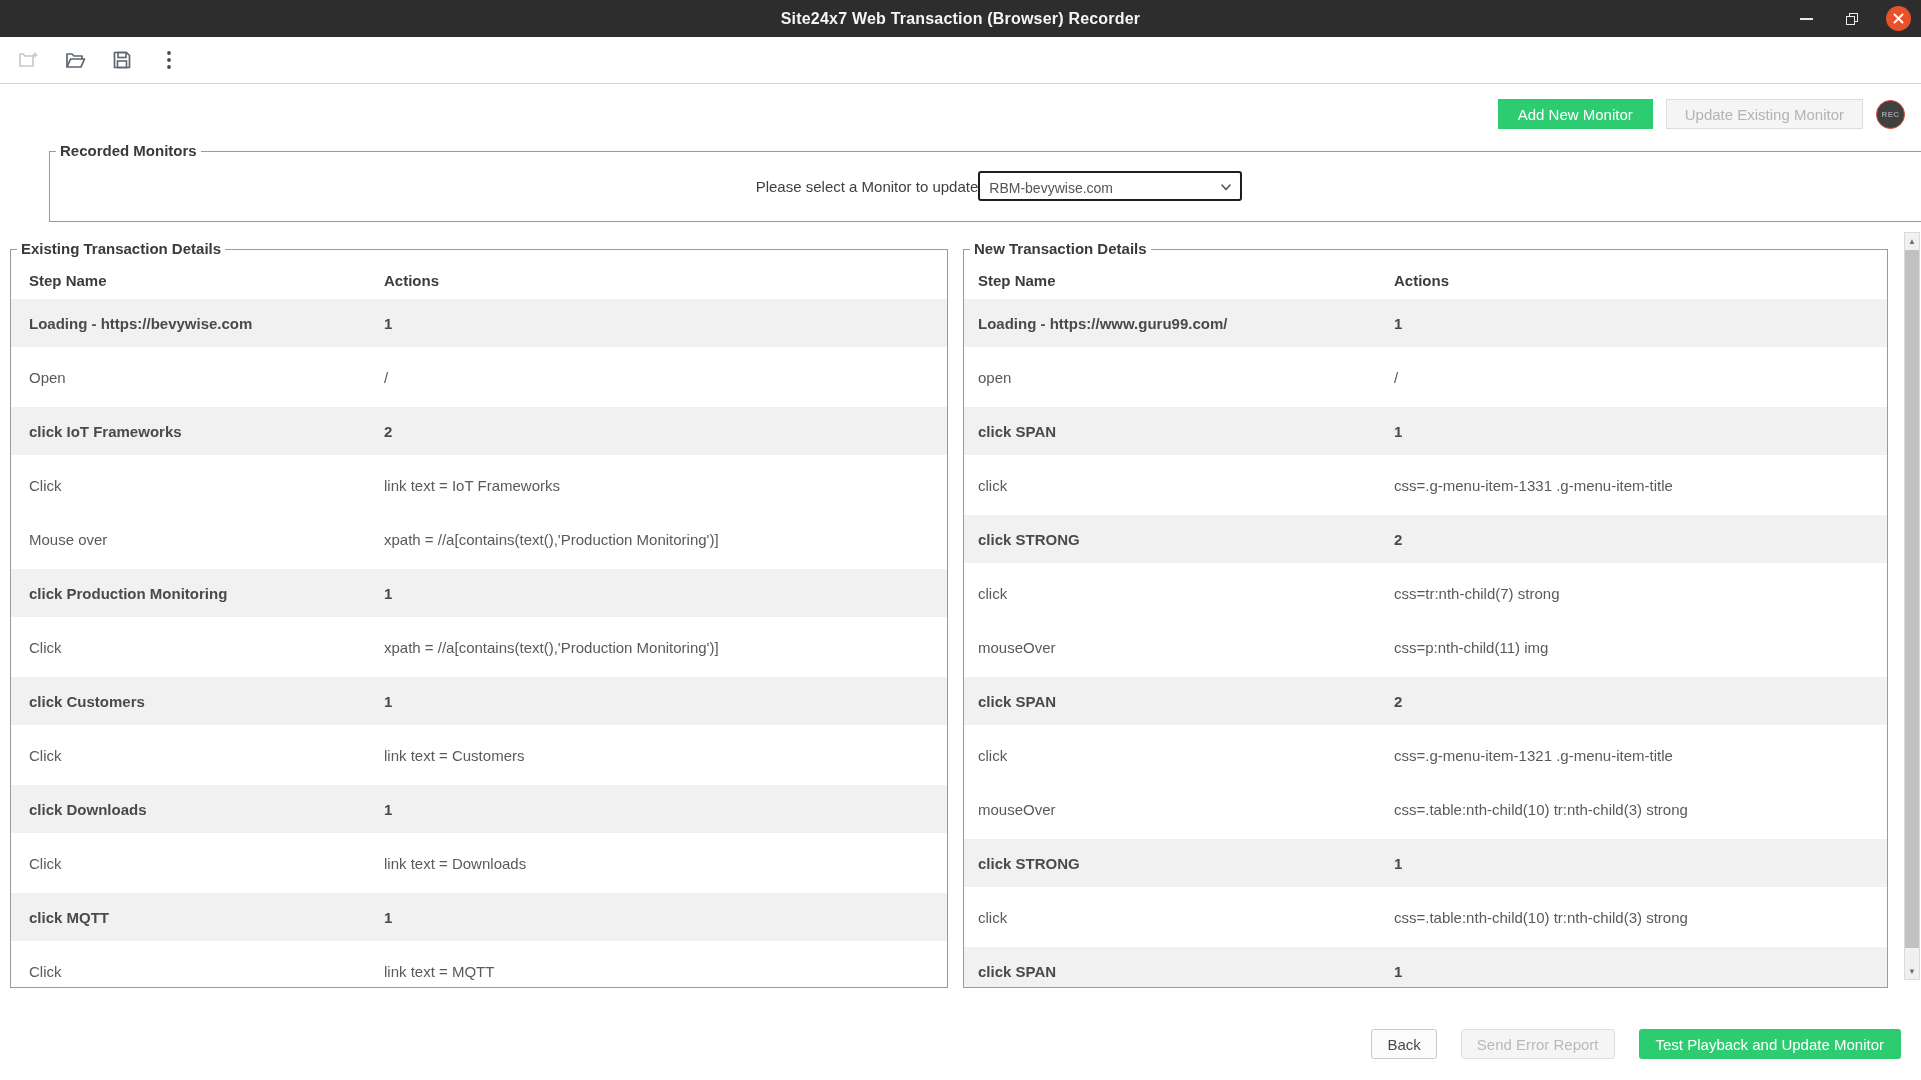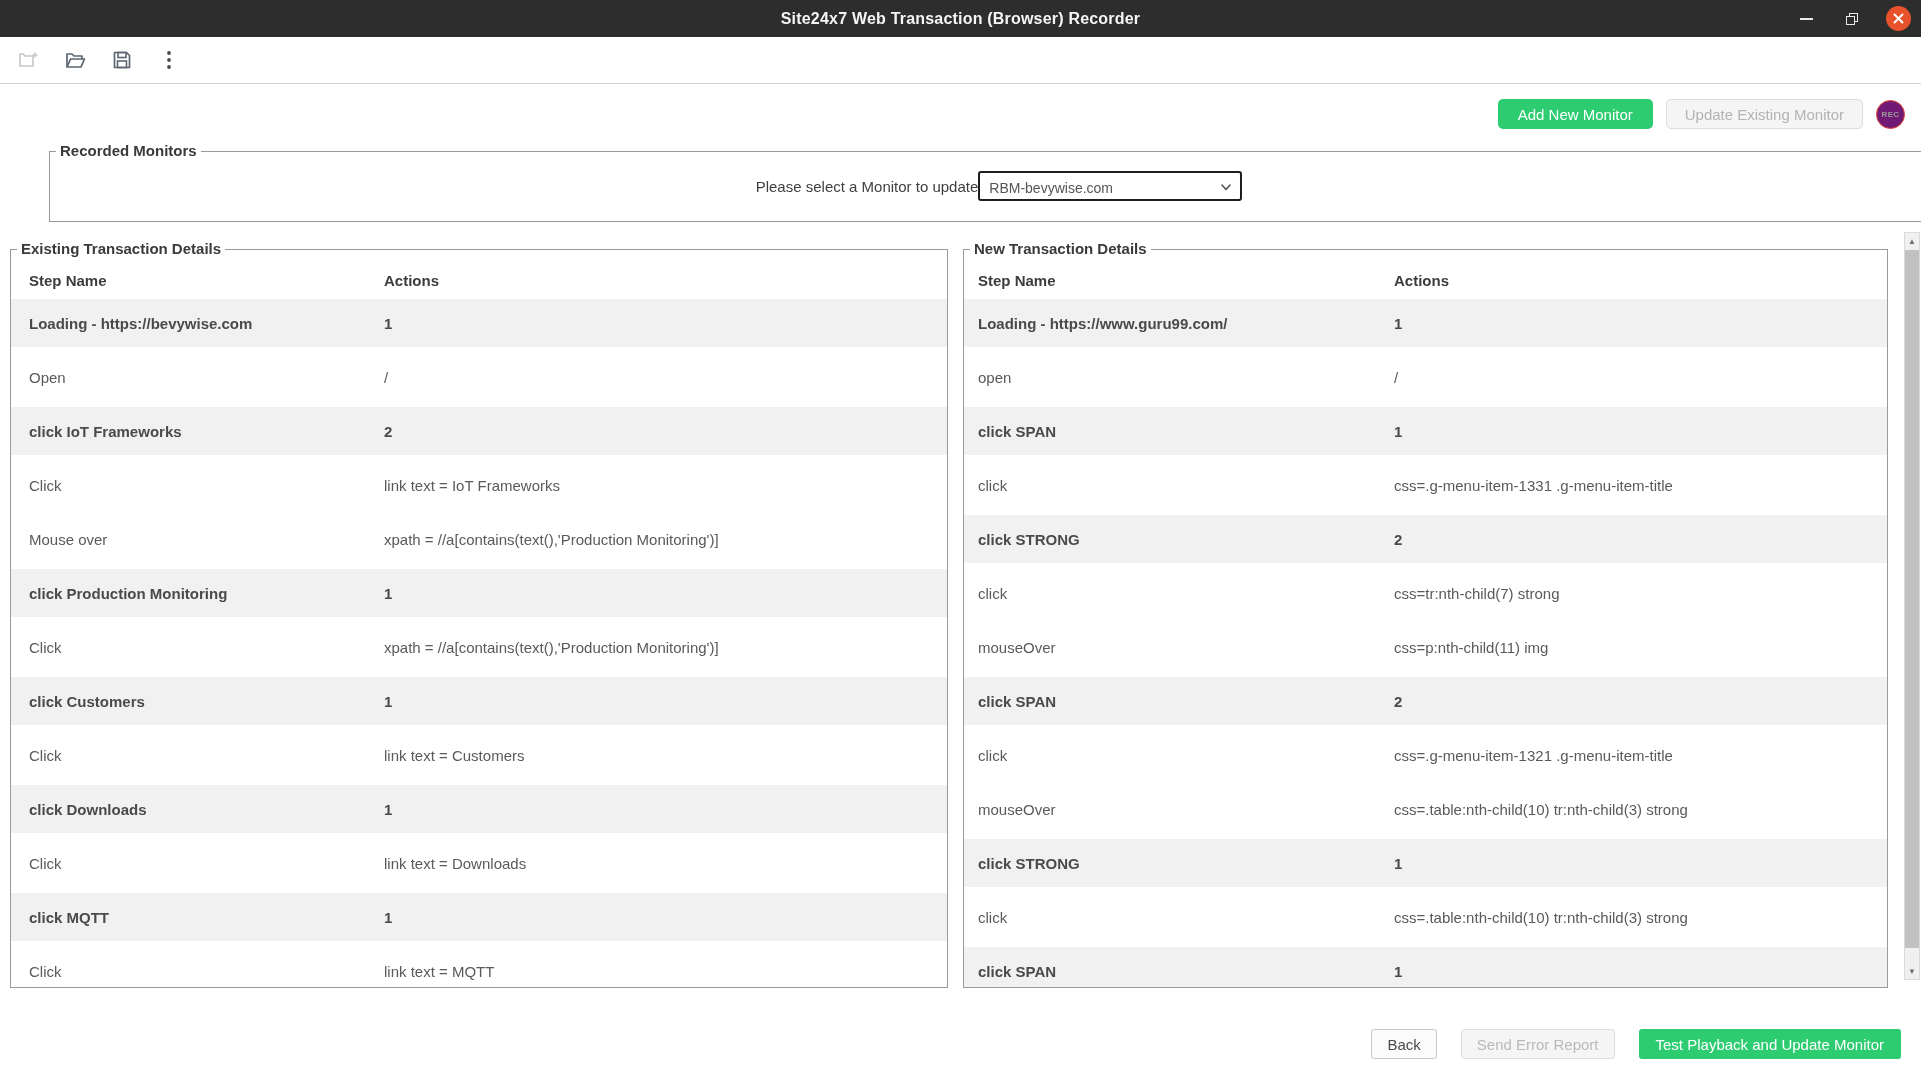--- a/index.html
+++ b/index.html
@@ -20,27 +20,27 @@
   .close-btn { width:25px; height:25px; border-radius:50%; background:#e8522a; display:flex; align-items:center; justify-content:center; }
   .close-btn svg { display:block; }
 
   
   .toolbar { position:absolute; top:37px; left:0; width:100%; height:47px; background:#fff;
     border-bottom:1px solid #d2d2d2; display:flex; align-items:center; padding-left:15px; gap:21px; }
   .tool-icon { display:flex; align-items:center; justify-content:center; width:26px; height:26px; cursor:pointer; }
 
   
   .topbar-actions { position:absolute; top:99px; right:16px; display:flex; align-items:center; gap:13px; }
-  .btn { border:none; border-radius:5px; font-size:15px; height:30px; cursor:pointer;
+  .btn { border:none; border-radius:0; font-size:15px; height:30px; cursor:pointer;
     font-family:inherit; display:inline-flex; align-items:center; justify-content:center; }
   .btn-green { background:#2ecc71; color:#fff; padding:0 20px; }
   .btn-disabled { background:#f5f5f5; color:#b3b3b3; border:1px solid #ddd; padding:0 18px; cursor:default; }
   .rec-badge { width:29px; height:29px; border:1.5px solid #e5483a; border-radius:50%;
     display:flex; align-items:center; justify-content:center; font-size:8px; font-weight:bold;
-    color:#9a9a9a; letter-spacing:.4px; background:#701a75; }
+    color:#9a9a9a; letter-spacing:.4px; background:#404040; }
 
   
   fieldset { border:1px solid #9a9a9a; background:#fff; }
   legend { font-size:15px; font-weight:bold; color:#3a3a3a; padding:0 4px; margin-left:6px; line-height:18px; }
   .fs-recorded { position:absolute; top:142px; left:10px; width:1900px; height:80px;margin-left:39px; }
   .fs-recorded .row-center { display:flex; align-items:center; justify-content:center; height:48px; margin-top:2px; }
   .select-label { font-size:15px; color:#3f3f3f; }
   .select-box { position:relative; width:264px; height:30px; border:2px solid #1e1e1e; border-radius:3px;
     background:#fff; display:flex; align-items:center; padding:4px 26px 0 9px; cursor:pointer; }
   .select-box .sel-value { font-size:14px; color:#555; white-space:nowrap; overflow:hidden; }

